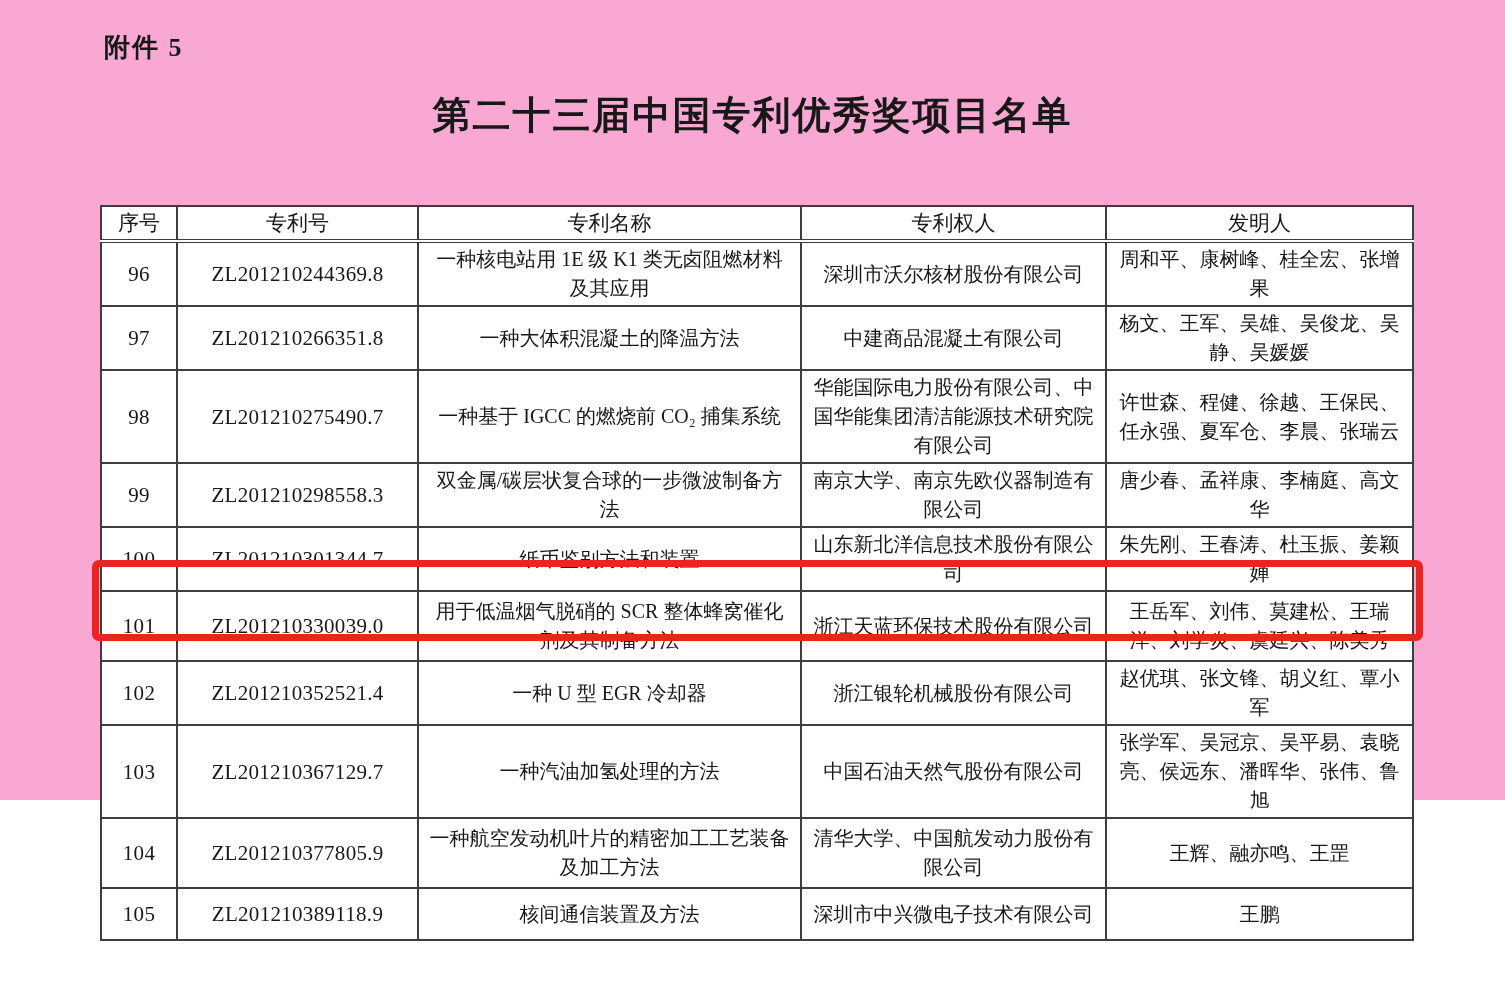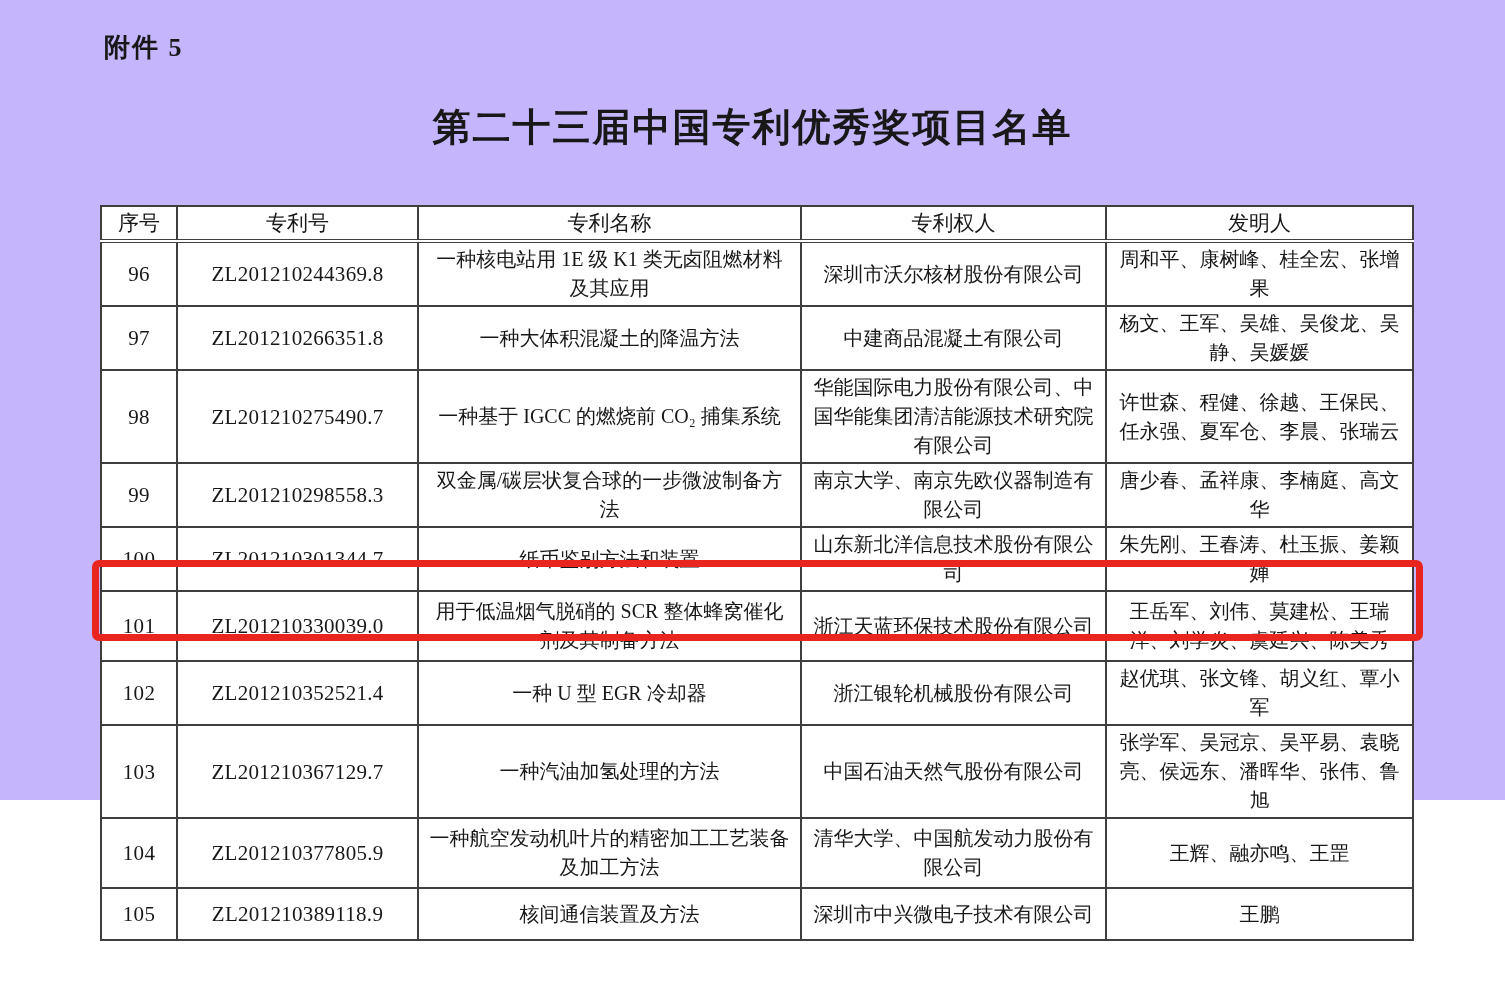--- a/index.html
+++ b/index.html
@@ -4,30 +4,30 @@
 <style>
   html,body{margin:0;padding:0;}
   body{
     width:1505px;height:1000px;
     background:#ffffff;
     font-family:"Liberation Serif","DejaVu Serif",serif;
     color:#181818;
     position:relative;
     overflow:hidden;
   }
-  .page{position:relative;width:1505px;height:800px;background:#c4b5fd;}
+  .page{position:relative;width:1505px;height:800px;background:#f9a8d4;}
 
   .attachment-label{
     position:absolute;left:104px;top:30px;
     font-size:26px;font-weight:bold;letter-spacing:2px;
   }
   .doc-title{
     position:absolute;left:0;top:90px;width:1505px;
     text-align:center;
-    font-size:38px;font-weight:bold;letter-spacing:2px;margin-top:12px;
+    font-size:38px;font-weight:bold;letter-spacing:2px;
   }
   .doc-subtitle{
     position:absolute;left:0;top:166px;width:1505px;
     text-align:center;
     font-size:22px;letter-spacing:1px;
   }
 
   table.patent-table{
     position:absolute;left:100px;top:205px;
     width:1312px;

